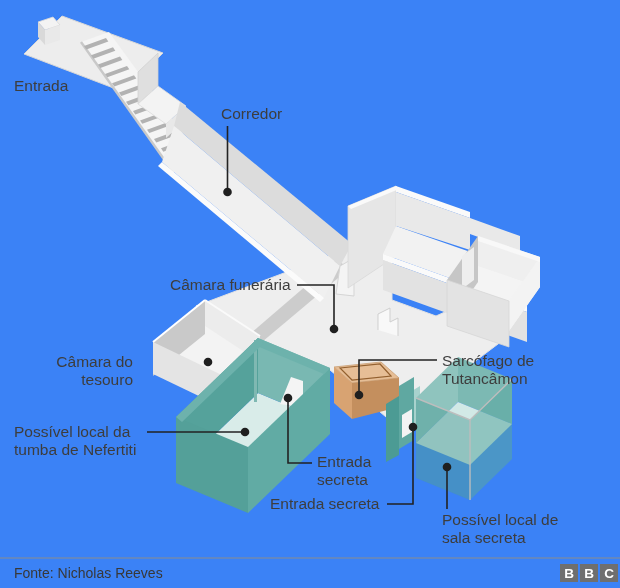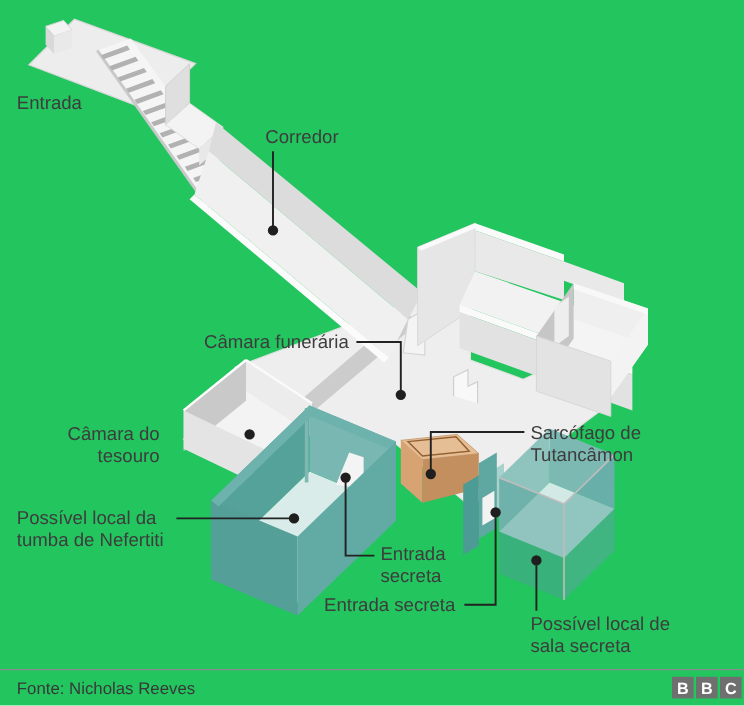--- a/index.html
+++ b/index.html
@@ -1,16 +1,16 @@
 <!DOCTYPE html>
 <html><head>
 <meta charset="utf-8">
 <style>
   html,body{margin:0;padding:0;background:#ffffff;}
-  #stage{position:relative;width:620px;height:588px;background:#22c55e;overflow:hidden;
+  #stage{position:relative;width:620px;height:588px;background:#3b82f6;overflow:hidden;
          font-family:"Liberation Sans", sans-serif;}
   svg{position:absolute;left:0;top:0;}
   .lbl{font-family:"Liberation Sans", sans-serif;font-size:15.5px;fill:#3d3d3d;}
   .lbl-end{text-anchor:end;}
   .footer-txt{font-family:"Liberation Sans", sans-serif;font-size:14px;fill:#383838;}
   .bbc-letter{font-family:"Liberation Sans", sans-serif;font-size:13.5px;font-weight:bold;
               fill:#ffffff;text-anchor:middle;}
   .leader{stroke:#222222;stroke-width:1.6;fill:none;}
   .dot{fill:#1f1f1f;}
   polygon,polyline,rect,line{shape-rendering:geometricPrecision;}

